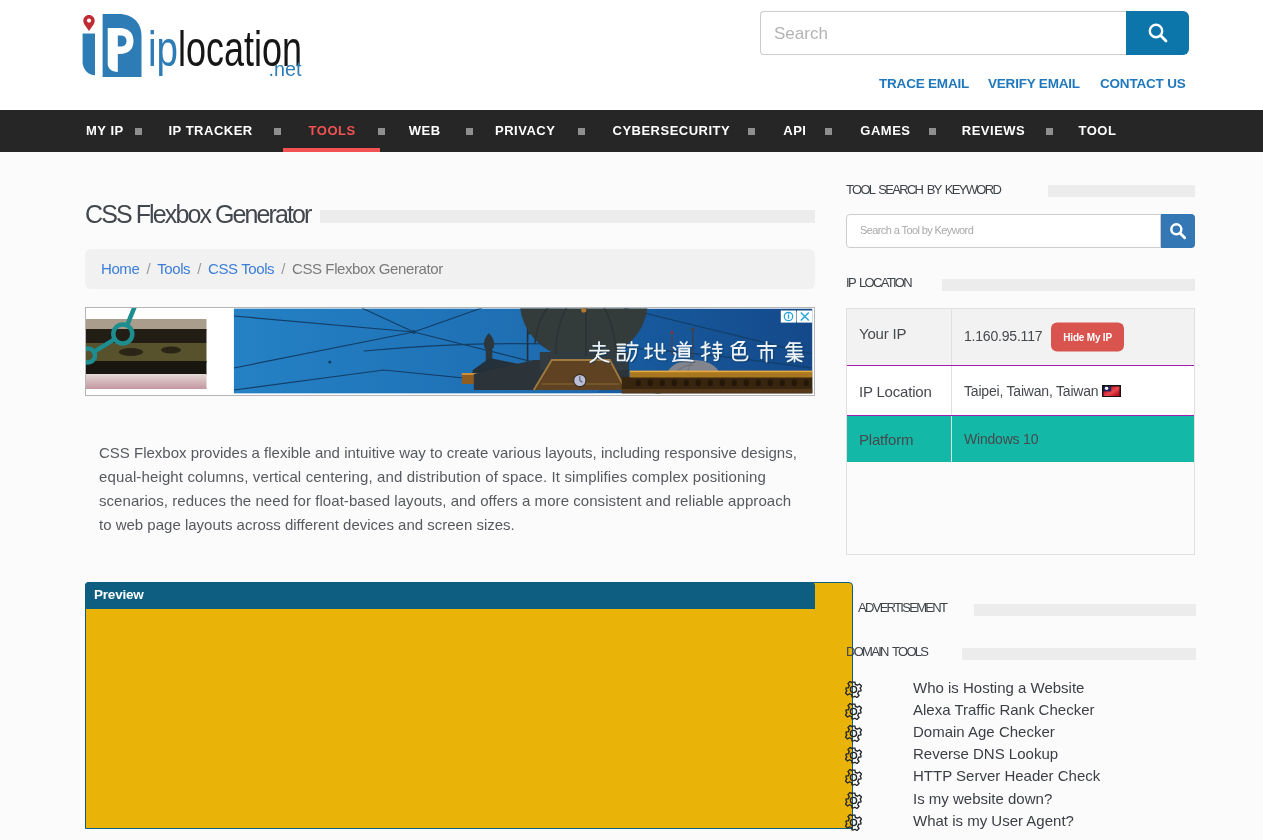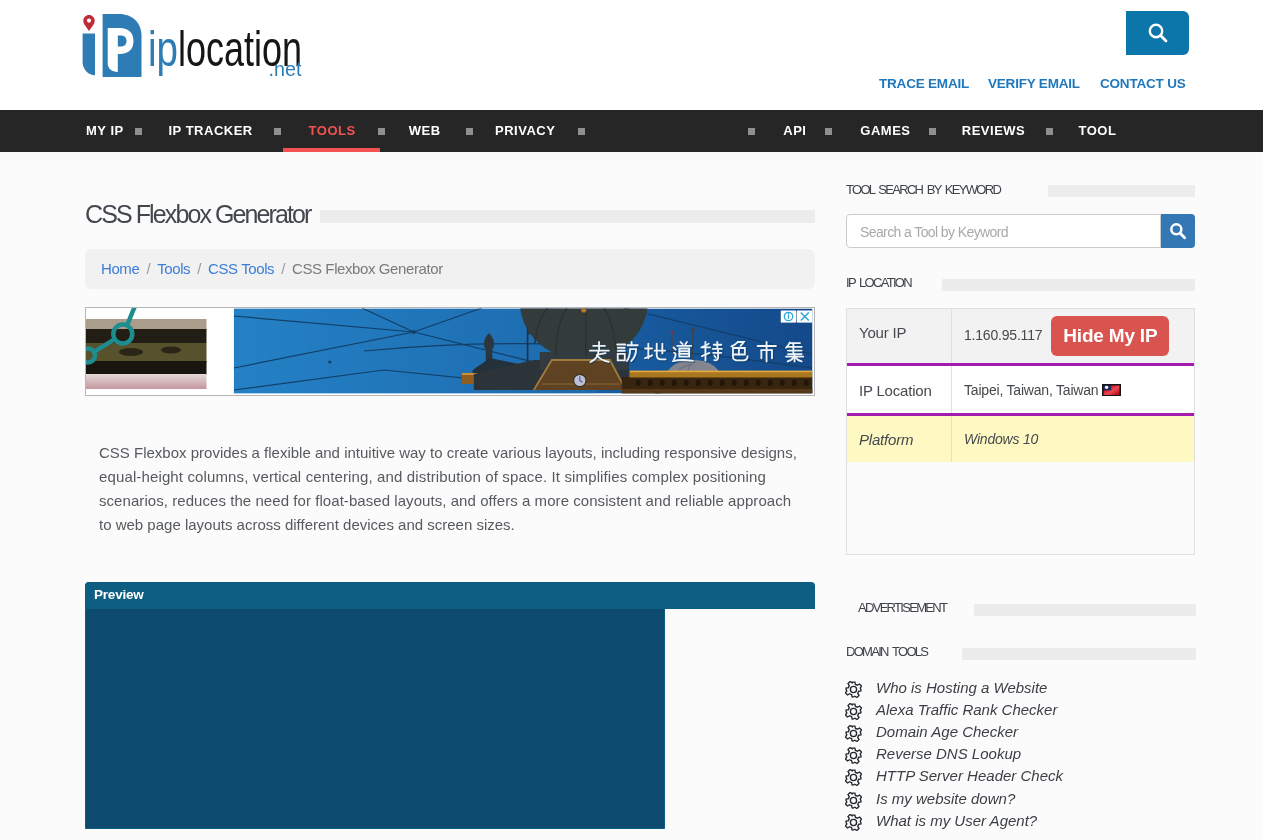--- a/index.html
+++ b/index.html
@@ -24,58 +24,61 @@
 #h1 { position:absolute; left:85px; top:200px; font-size:25px; font-weight:400; color:#42474d; letter-spacing:-1.9px; white-space:nowrap; }
 #h1bar { position:absolute; left:320px; top:210px; width:495px; height:13px; background:#ececec; }
 #crumbs { position:absolute; left:85px; top:249px; width:730px; height:40px; background:#f1f1f1; border-radius:6px; font-size:15px; line-height:40px; color:#7a7a7a; letter-spacing:-0.4px; }
 #crumbs a { color:#3b7dd8; text-decoration:none; }
 #crumbs .sep { color:#9a9a9a; padding:0 7px; }
 
 #ad { position:absolute; left:85px; top:307px; width:730px; height:89px; background:#fff; border:1px solid #b5b5b5; }
 
 #para { position:absolute; left:99px; top:441px; width:710px; font-size:15px; line-height:24px; color:#565a5f; letter-spacing:0px; }
 
-#panel { position:absolute; left:85px; top:582px; width:580px; height:247px; border:1px solid #0d5e80; border-radius:4px 4px 0 0; background:#0c4a6e; }
+#panel { position:absolute; left:85px; top:582px; width:768px; height:247px; border:1px solid #0d5e80; border-radius:4px 4px 0 0; background:#eab308; }
 #panel-head { position:absolute; left:-1px; top:-1px; width:730px; height:27px; background:#0d5e80; border-radius:4px 4px 0 0; color:#fff; font-weight:bold; font-size:13.5px; letter-spacing:-0.2px; line-height:25px; padding-left:9px; }
 #flexcontainer { position:absolute; left:20px; top:42px; width:689px; height:192px; background:#bcdbf5; }
 #flexitem { position:absolute; left:18px; top:19px; width:71px; height:154px; background:#fdeab8; border:2px solid #efb769; border-radius:5px; font-size:16px; color:#3a3a3a; text-align:center; padding-top:12px; }
 
 
 .sidehead { position:absolute; font-size:13px; color:#3f444a; letter-spacing:-1.7px; word-spacing:2.5px; white-space:nowrap; }
 .sidebar-bar { position:absolute; height:12px; background:#ececec; }
 #toolsearch { position:absolute; left:846px; top:214px; width:315px; height:34px; background:#fff; border:1px solid #ccc; border-radius:4px 0 0 4px; }
-#toolsearch span { position:absolute; left:13px; top:9px; font-size:14px; color:#a9a9a9; letter-spacing:-0.6px; }
+#toolsearch span { position:absolute; left:13px; top:9px; font-size:11px; color:#a9a9a9; letter-spacing:-0.6px; }
 #toolsearchbtn { position:absolute; left:1161px; top:214px; width:34px; height:34px; background:#3377b5; border-radius:0 4px 4px 0; }
 
 #iptable { position:absolute; left:846px; top:308px; width:349px; height:247px; border:1px solid #e0e0e0; font-size:14px; color:#46494d; }
-.trow { position:relative; width:100%; border-bottom:3px solid #a21caf; }
+.trow { position:relative; width:100%; border-bottom:1px solid #a21caf; }
 .trow:last-child { border-bottom:none; }
 .tlabel { position:absolute; left:12px; top:50%; transform:translateY(-50%); letter-spacing:-0.2px; font-size:15px; }
 .tvalue { position:absolute; left:117px; top:50%; transform:translateY(-50%); white-space:nowrap; letter-spacing:-0.2px; }
 .tdiv { position:absolute; left:104px; top:0; bottom:0; width:1px; background:#e0e0e0; }
-#hidebtn { display:inline-block; margin-left:9px; background:#d9534f; color:#fff; font-weight:bold; font-size:19px; border-radius:6px; padding:9px 12px; vertical-align:middle; letter-spacing:-0.2px;text-align:center; }
-
-.toolrow { position:absolute; left:876px; font-size:15px; color:#3b3f45; letter-spacing:0; white-space:nowrap;font-style:italic; }
+#hidebtn { display:inline-block; margin-left:9px; background:#d9534f; color:#fff; font-weight:bold; font-size:10px; border-radius:6px; padding:9px 12px; vertical-align:middle; letter-spacing:-0.2px;text-align:center; }
+
+.toolrow { position:absolute; left:913px; font-size:15px; color:#3b3f45; letter-spacing:0; white-space:nowrap; }
 .gear { position:absolute; left:845px; }
 </style>
 </head>
 <body>
 
 <div id="header">
   <svg id="logo" class="abs" style="left:80px; top:8px;" width="230" height="78" viewBox="0 0 230 78">
     <path d="M9 7 c-3.1 0-5.7 2.5-5.7 5.7 0 1.4 0.5 2.8 1.3 4 l4.4 6.3 4.4-6.3 c0.8-1.2 1.3-2.6 1.3-4 0-3.2-2.6-5.7-5.7-5.7z" fill="#bf2b33"></path>
     <circle cx="9" cy="12.6" r="2.1" fill="#fff"></circle>
     <path d="M2.6 25.5 H15 V67.3 C8.3 66.8 3.6 62.4 2.6 55.2 Z" fill="#2e7cb5"></path>
     <path d="M22.6 69 V6 H39 C52.5 6 61.5 14.8 61.5 27.8 V69 Z" fill="#2e7cb5"></path>
     <path d="M27.7 20 H40 C48.5 20 53.5 25 53.5 33 C53.5 41 48.5 46 40 46 H37.8 V64 C31.5 63.6 28.6 61 27.7 56.5 Z" fill="#fff"></path>
     <path d="M37.8 27.5 H40 C44.3 27.5 46.5 29.3 46.5 33 C46.5 36.7 44.3 38.5 40 38.5 H37.8 Z" fill="#2e7cb5"></path>
     <text x="68" y="57.8" font-size="50" fill="#2e7cb5" textLength="30" lengthAdjust="spacingAndGlyphs">ip</text>
     <text x="98" y="57.8" font-size="50" fill="#161616" textLength="124" lengthAdjust="spacingAndGlyphs">location</text>
     <text x="188.6" y="68" font-size="20" fill="#2e7cb5" textLength="33" lengthAdjust="spacingAndGlyphs">.net</text>
   </svg>
+  <div id="searchbox">
+      <span>Search</span>
+    </div>
   <div id="searchbtn">
     <svg width="26" height="26" style="position:absolute;left:19px;top:9px" viewBox="0 0 26 26">
         <circle cx="11" cy="11" r="6.2" fill="none" stroke="#fff" stroke-width="2.4"></circle>
         <line x1="15.6" y1="15.6" x2="21" y2="21" stroke="#fff" stroke-width="2.8" stroke-linecap="round"></line>
       </svg>
   </div>
   <div class="toplinks" style="left:879px;">TRACE EMAIL</div>
   <div class="toplinks" style="left:988px;">VERIFY EMAIL</div>
   <div class="toplinks" style="left:1100px;">CONTACT US</div>
 </div>
@@ -84,20 +87,21 @@
   <div class="navitem" style="left:86px;">MY IP</div>
   <div class="navsep" style="left:135.4px;"></div>
   <div class="navitem" style="left:168.5px;">IP TRACKER</div>
   <div class="navsep" style="left:273.7px;"></div>
   <div class="navitem" style="left:308.6px; color:#f25252;">TOOLS</div>
   <div class="navsep" style="left:377.6px;"></div>
   <div class="navitem" style="left:408.7px;">WEB</div>
   <div class="navsep" style="left:466px;"></div>
   <div class="navitem" style="left:495px;">PRIVACY</div>
   <div class="navsep" style="left:577.7px;"></div>
+  <div class="navitem" style="left:612.5px;">CYBERSECURITY</div>
   <div class="navsep" style="left:747.5px;"></div>
   <div class="navitem" style="left:783.3px;">API</div>
   <div class="navsep" style="left:824.5px;"></div>
   <div class="navitem" style="left:860.3px;">GAMES</div>
   <div class="navsep" style="left:928.5px;"></div>
   <div class="navitem" style="left:961.8px;">REVIEWS</div>
   <div class="navsep" style="left:1045.5px;"></div>
   <div class="navitem" style="left:1078.5px;">TOOL</div>
   <div id="tools-underline"></div>
 </div>
@@ -429,21 +433,21 @@
               <stop offset="0.55" stop-color="#e84a50"></stop>
               <stop offset="0.8" stop-color="#c10e20"></stop>
             </linearGradient>
           </defs>
           <rect width="19" height="12.5" fill="url(#fsh)"></rect>
           <rect width="9.2" height="6.4" fill="#232457"></rect>
           <circle cx="4.6" cy="3.2" r="1.7" fill="#f4f4ff"></circle>
           <rect x="0.75" y="0.75" width="17.5" height="11" fill="none" stroke="#151515" stroke-width="1.5"></rect>
         </svg></span>
     </div>
-  <div class="trow" style="height:46px; background:#fef9c3;font-style:italic;">
+  <div class="trow" style="height:46px; background:#14b8a6;">
       <div class="tdiv"></div>
       <span class="tlabel">Platform</span>
       <span class="tvalue">Windows 10</span>
     </div>
 </div>
 
 <div class="sidehead" style="left:846px; top:599.5px;margin-left:12px;">ADVERTISEMENT</div>
 <div class="sidebar-bar" style="left:974px; top:604px; width:222px;"></div>
 
 <div class="sidehead" style="left:846px; top:643.5px;">DOMAIN TOOLS</div>

